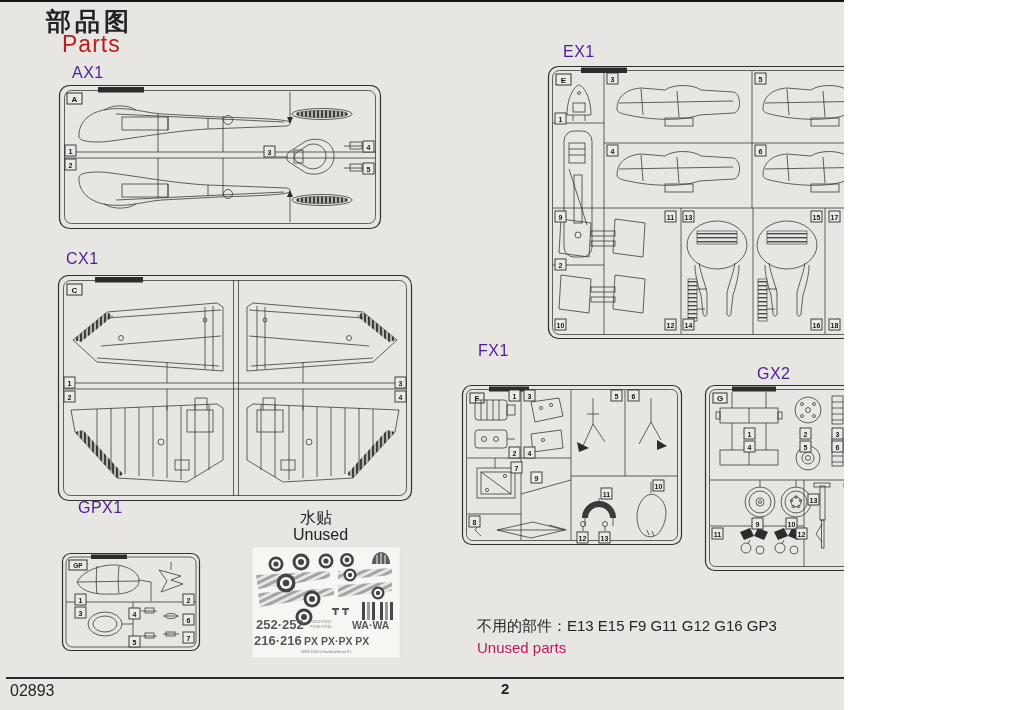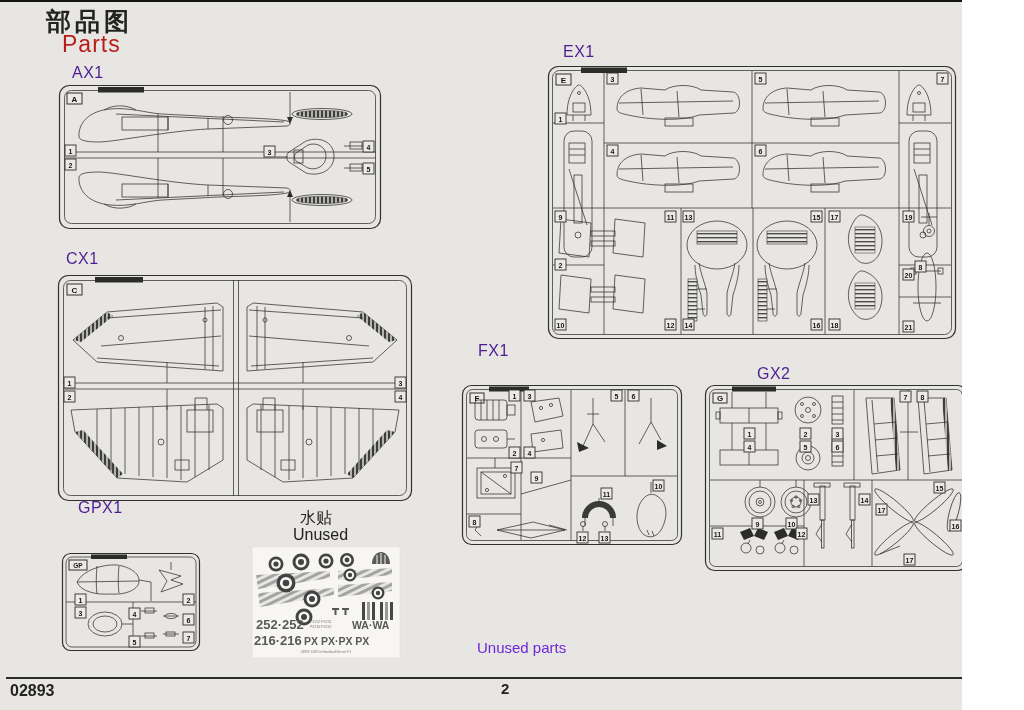--- a/index.html
+++ b/index.html
@@ -1,33 +1,33 @@
 <!DOCTYPE html>
 <html><head>
 <meta charset="utf-8">
 <style>
   html,body{margin:0;padding:0}
-  .page{position:relative;width:962px;height:710px;background:#e8e6e2;
+  .page{position:relative;width:844px;height:710px;background:#e8e6e2;
         font-family:"Liberation Sans",sans-serif;color:#232323;overflow:hidden}
   .top-rule{position:absolute;top:0;left:0;width:1024px;height:2px;background:#151515}
   .title-cn{position:absolute;left:46px;top:5px;font-size:25px;font-weight:bold;letter-spacing:4px}
   .title-en{position:absolute;left:62px;top:31px;font-size:23px;letter-spacing:1px;color:#b91c1c}
   .sprue-label{position:absolute;font-size:16px;color:#4c1d95;letter-spacing:.5px}
   .lbl-ax1{left:72px;top:64px}
   .lbl-cx1{left:66px;top:250px}
   .lbl-ex1{left:563px;top:43px}
   .lbl-fx1{left:478px;top:342px}
   .lbl-gx2{left:757px;top:365px}
   .lbl-gpx1{left:78px;top:499px}
   .decal-label-cn{position:absolute;left:300px;top:508px;font-size:16px;font-weight:normal}
   .decal-label-en{position:absolute;left:293px;top:526px;font-size:16px}
   .unused-cn{position:absolute;left:477px;top:617px;font-size:15px}
-  .unused-en{position:absolute;left:477px;top:639px;font-size:15px;color:#6d28d9}
+  .unused-en{position:absolute;left:477px;top:639px;font-size:15px;color:#be185d}
   .bottom-rule{position:absolute;left:6px;top:677px;width:1012px;height:2px;background:#2a2a2a}
-  .product-code{position:absolute;left:10px;top:682px;font-size:16px;font-weight:bold}
+  .product-code{position:absolute;left:10px;top:682px;font-size:16px;font-weight:normal}
   .page-number{position:absolute;left:501px;top:680px;font-size:15px;font-weight:bold}
   .sprue{position:absolute}
   
   .o{fill:none;stroke:#30302e;stroke-width:1.2px}
   .l{fill:none;stroke:#30302e;stroke-width:.75px}
   .f{fill:#2c2c2a;stroke:none}
   .nb rect{fill:#eceae6;stroke:#30302e;stroke-width:.9px}
   .nb text{font-family:"Liberation Sans",sans-serif;font-weight:bold;font-size:7px;fill:#141414;text-anchor:middle}
   .cl rect{fill:#eceae6;stroke:#30302e;stroke-width:1px}
   .cl text{font-family:"Liberation Sans",sans-serif;font-weight:bold;font-size:8px;fill:#141414;text-anchor:middle}
@@ -825,17 +825,18 @@
     </g>
     <text class="dtx" x="10" y="82" font-size="13">252·252</text>
     <text class="dtn" x="64" y="76" font-size="3.4">PX252·PX252</text>
     <text class="dtn" x="64" y="81" font-size="3.4">PX216·PX216</text>
     <text class="dtx" x="106" y="82" font-size="10.5">WA·WA</text>
     <text class="dtx" x="8" y="98" font-size="13">216·216</text>
     <text class="dtx" x="58" y="98" font-size="10.5">PX PX·PX PX</text>
     <text class="dtn" x="80" y="106" font-size="3.2" text-anchor="middle">02893 1/48 De Havilland Hornet F.1</text>
   </svg>
 
+  <div class="unused-cn">不用的部件：E13 E15 F9 G11 G12 G16 GP3</div>
   <div class="unused-en">Unused parts</div>
   <div class="bottom-rule"></div>
   <div class="product-code">02893</div>
   <div class="page-number">2</div>
 </div>
 
 </body></html>

